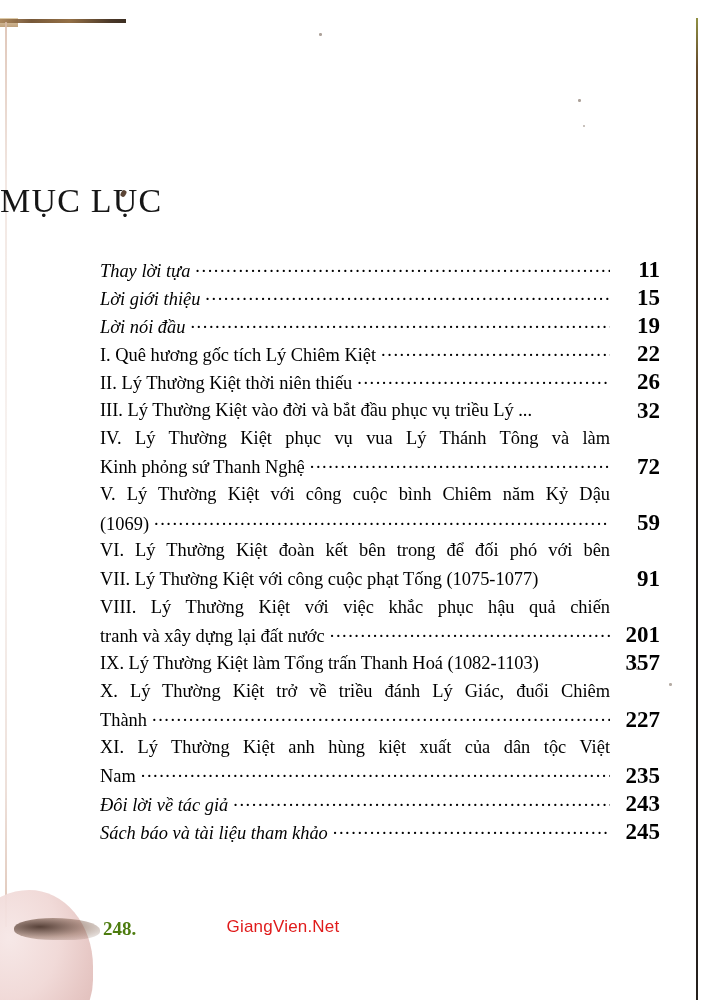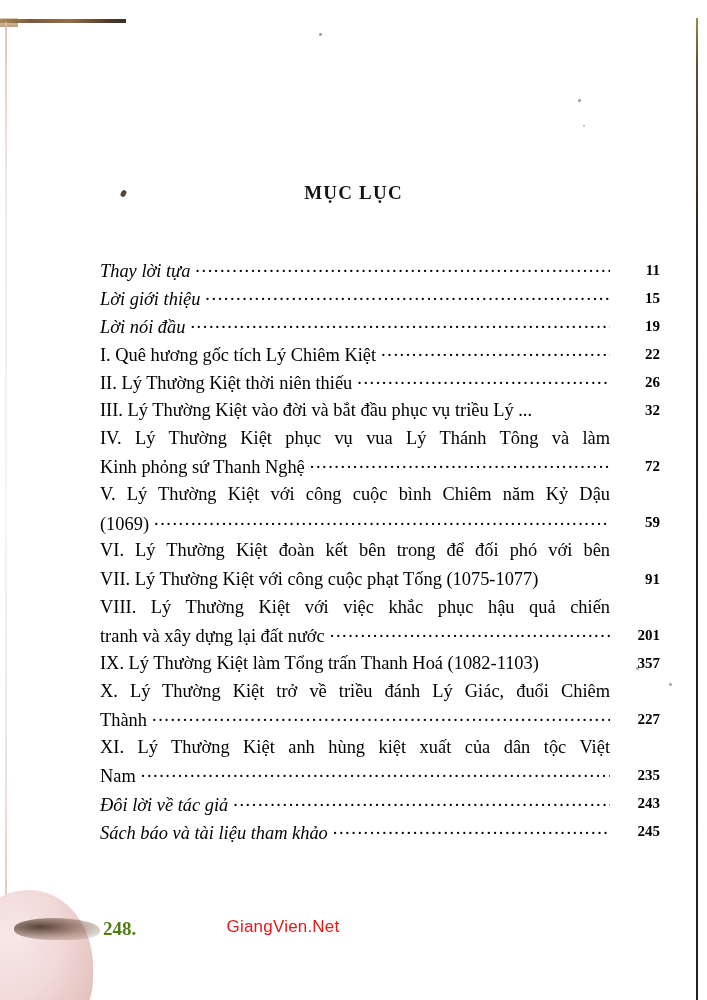--- a/index.html
+++ b/index.html
@@ -79,24 +79,24 @@
     background: #5c4636;
     border-radius: 40%;
   }
 
   
   .toc-title {
     position: absolute;
     left: 0;
     top: 182px;
     width: 707px;
-    text-align: center;
-    font-size: 19px;
+    text-align: left;
+    font-size: 34px;
     letter-spacing: 1.2px;
-    font-weight: 700;
+    font-weight: 400;
     color: #151515;
   }
 
   
   .toc-list {
     position: absolute;
     left: 100px;
     top: 256px;
     width: 560px;
   }
@@ -143,21 +143,21 @@
     font-size: 18.4px;
     position: absolute;
     left: 0;
     bottom: 0;
     white-space: nowrap;
   }
   .toc-page {
     flex: 0 0 44px;
     text-align: right;
     font-weight: 700;
-    font-size: 15px;
+    font-size: 23px;
     padding-right: 0px;
   }
   .toc-row.nopage .toc-page {
     visibility: hidden;
   }
 
   
   .page-number {
     position: absolute;
     left: 103px;

